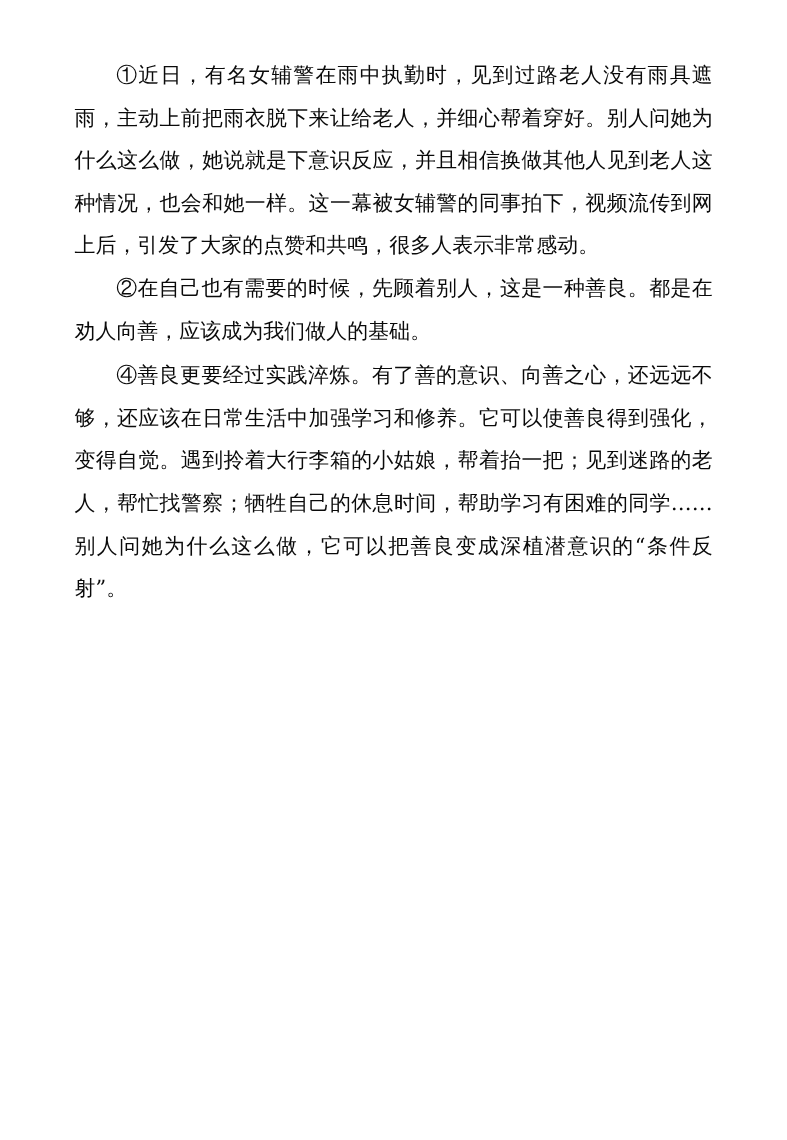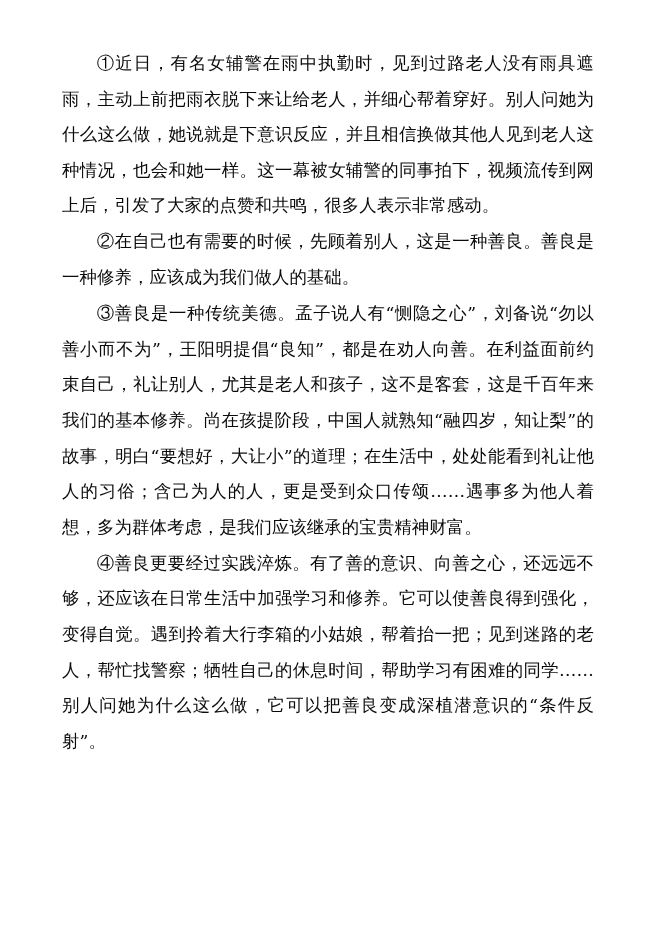--- a/index.html
+++ b/index.html
@@ -37,17 +37,16 @@
   .para + .para {
     margin-top: 0px;
   }
 </style>
 </head>
 <body>
 
 <div id="page">
   <div class="doc-body">
     <p class="para">①近日，有名女辅警在雨中执勤时，见到过路老人没有雨具遮雨，主动上前把雨衣脱下来让给老人，并细心帮着穿好。别人问她为什么这么做，她说就是下意识反应，并且相信换做其他人见到老人这种情况，也会和她一样。这一幕被女辅警的同事拍下，视频流传到网上后，引发了大家的点赞和共鸣，很多人表示非常感动。</p>
-    <p class="para">②在自己也有需要的时候，先顾着别人，这是一种善良。善良是一种修养，应该成为我们做人的基础。</p>
-    <p class="para">③善良是一种传统美德。孟子说人有“恻隐之心”，刘备说“勿以善小而不为”，王阳明提倡“良知”，都是在劝人向善。在利益面前约束自己，礼让别人，尤其是老人和孩子，这不是客套，这是千百年来我们的基本修养。尚在孩提阶段，中国人就熟知“融四岁，知让梨”的故事，明白“要想好，大让小”的道理；在生活中，处处能看到礼让他人的习俗；含己为人的人，更是受到众口传颂……遇事多为他人着想，多为群体考虑，是我们应该继承的宝贵精神财富。</p>
+    <p class="para">②在自己也有需要的时候，先顾着别人，这是一种善良。都是在劝人向善，应该成为我们做人的基础。</p>
     <p class="para">④善良更要经过实践淬炼。有了善的意识、向善之心，还远远不够，还应该在日常生活中加强学习和修养。它可以使善良得到强化，变得自觉。遇到拎着大行李箱的小姑娘，帮着抬一把；见到迷路的老人，帮忙找警察；牺牲自己的休息时间，帮助学习有困难的同学……别人问她为什么这么做，它可以把善良变成深植潜意识的“条件反射”。</p>
   </div>
 </div>
 
 </body></html>

